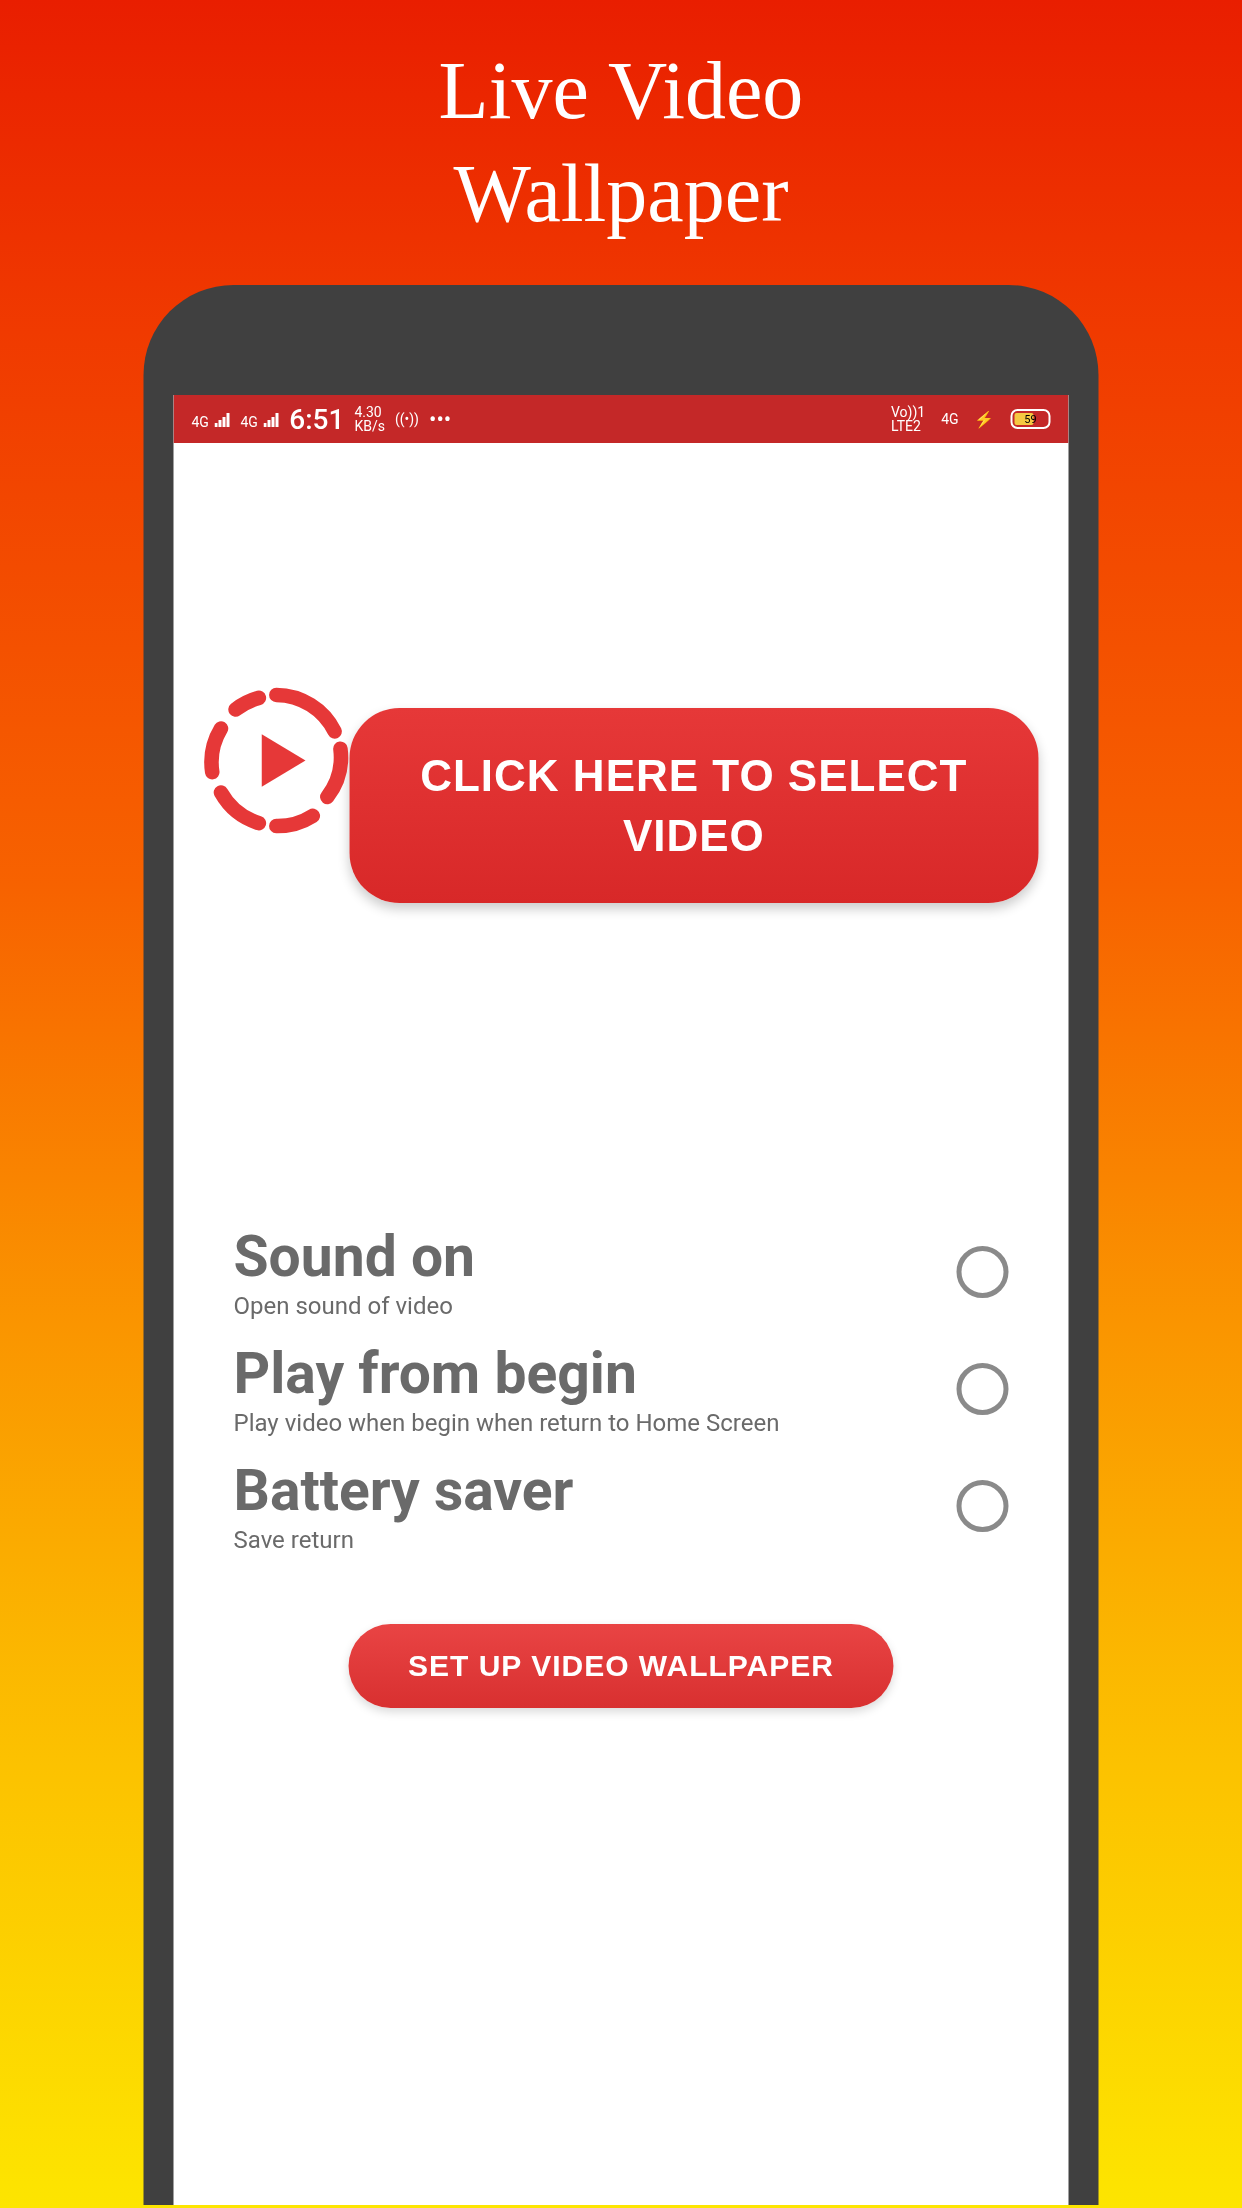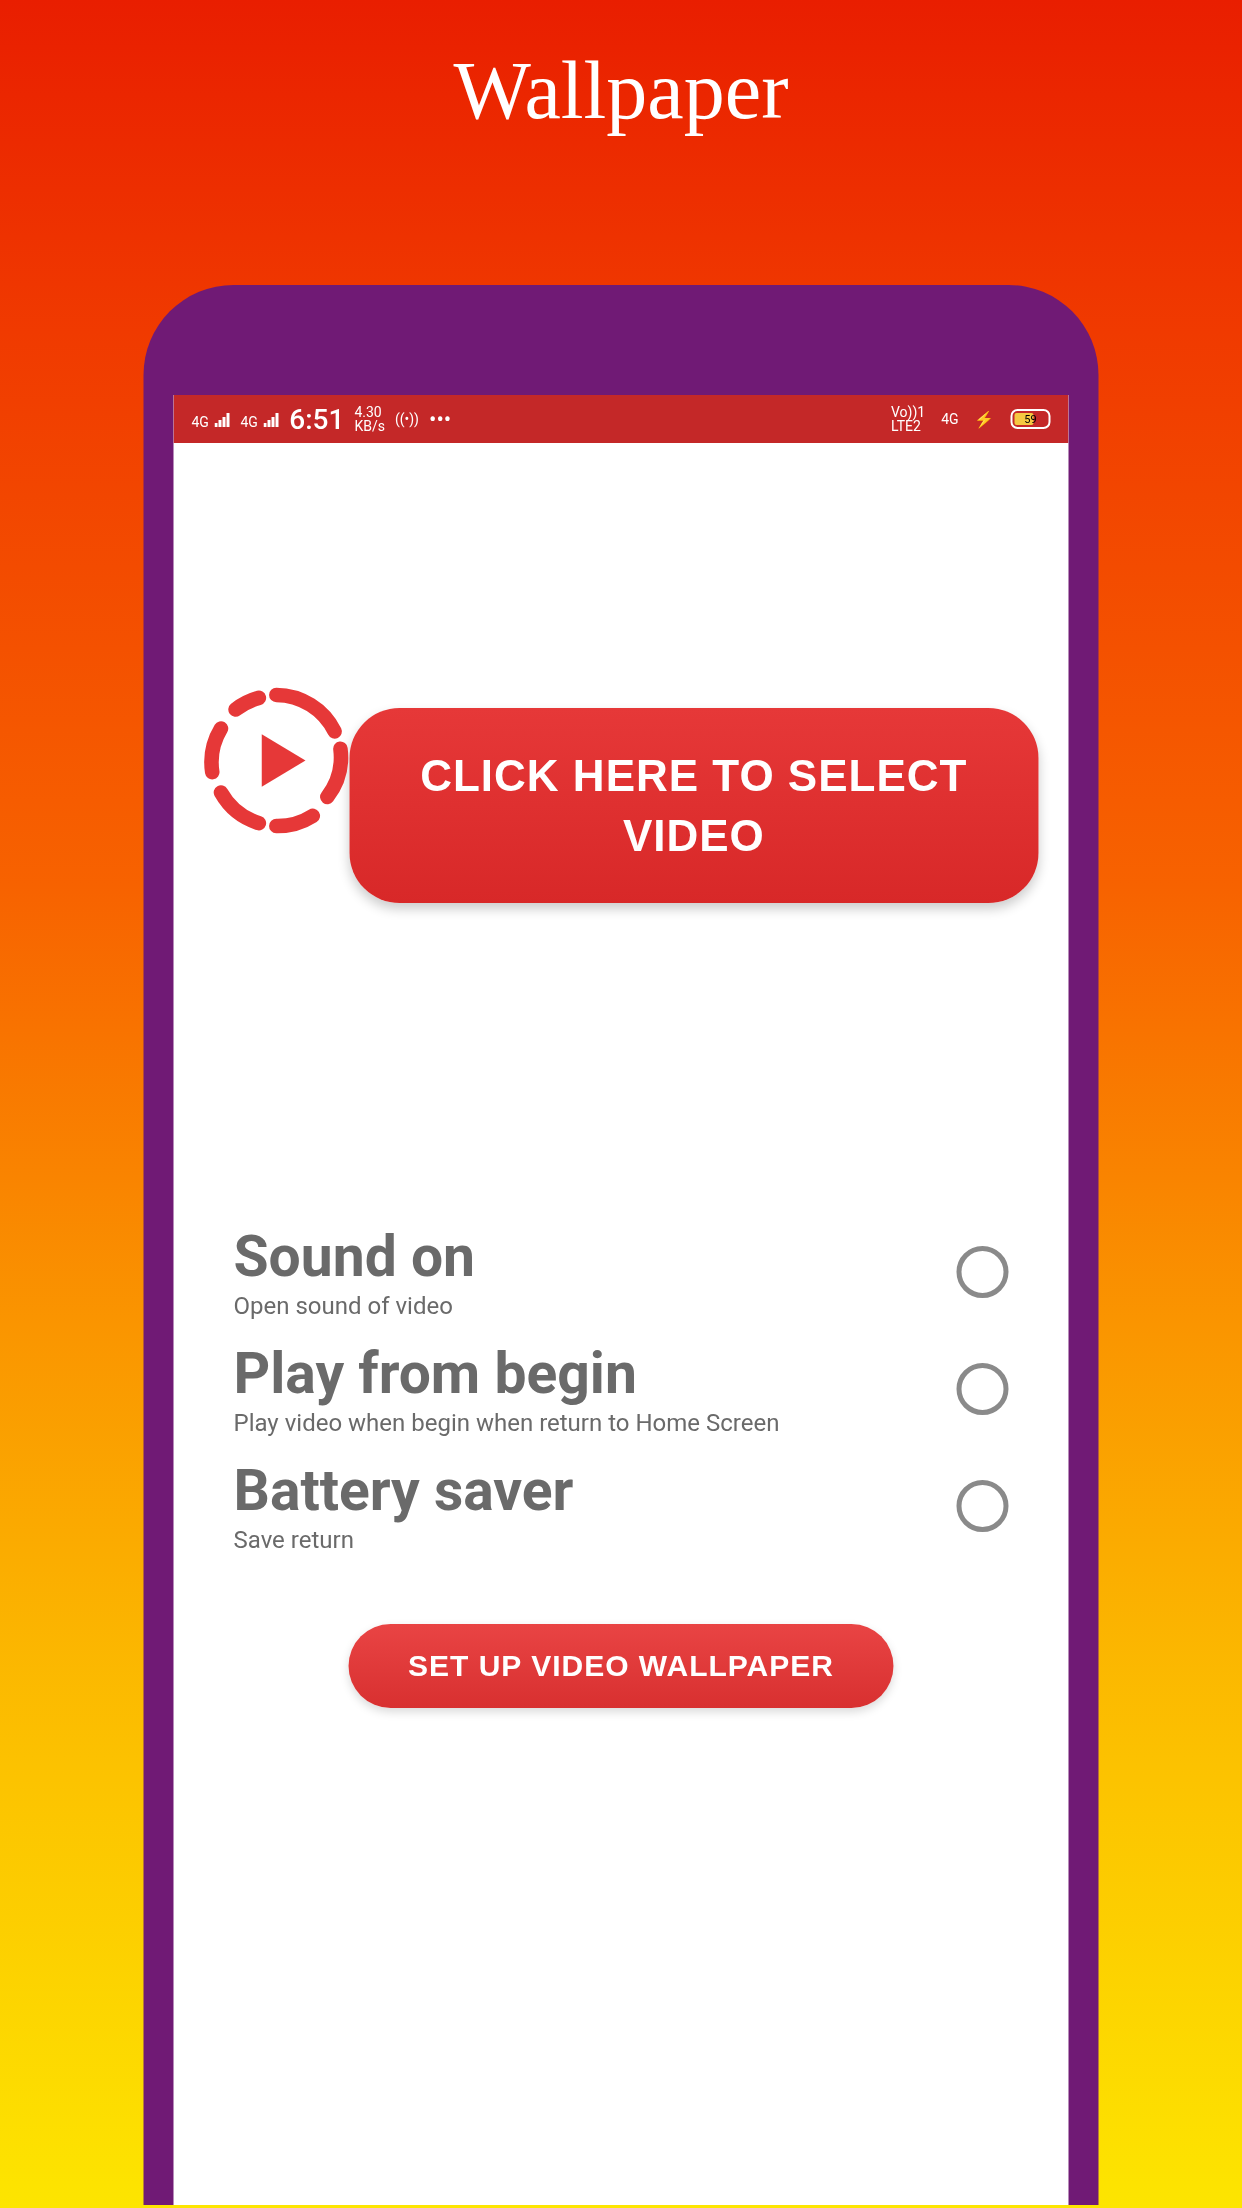--- a/index.html
+++ b/index.html
@@ -27,21 +27,21 @@
       line-height: 1.25;
     }
     
     .phone-frame {
       position: absolute;
       left: 50%;
       transform: translateX(-50%);
       top: 285px;
       width: 955px;
       height: 1920px;
-      background: #701a75;
+      background: #404040;
       border-radius: 90px 90px 0 0;
       padding: 110px 30px 0 30px;
     }
     
     .phone-screen {
       width: 100%;
       height: 100%;
       background: #ffffff;
       overflow: hidden;
       position: relative;
@@ -197,20 +197,21 @@
       font-weight: 700;
       letter-spacing: 1px;
       box-shadow: 0 4px 10px rgba(0,0,0,0.15);
       cursor: pointer;
     }
   </style>
 </head>
 <body>
 
 <div class="page-title">
+  <div>Live Video</div>
   <div>Wallpaper</div>
 </div>
 
 <div class="phone-frame">
   <div class="phone-screen">
 
     <div class="status-bar">
       <div class="status-left">
         <span>
           <span class="status-small">4G</span>

